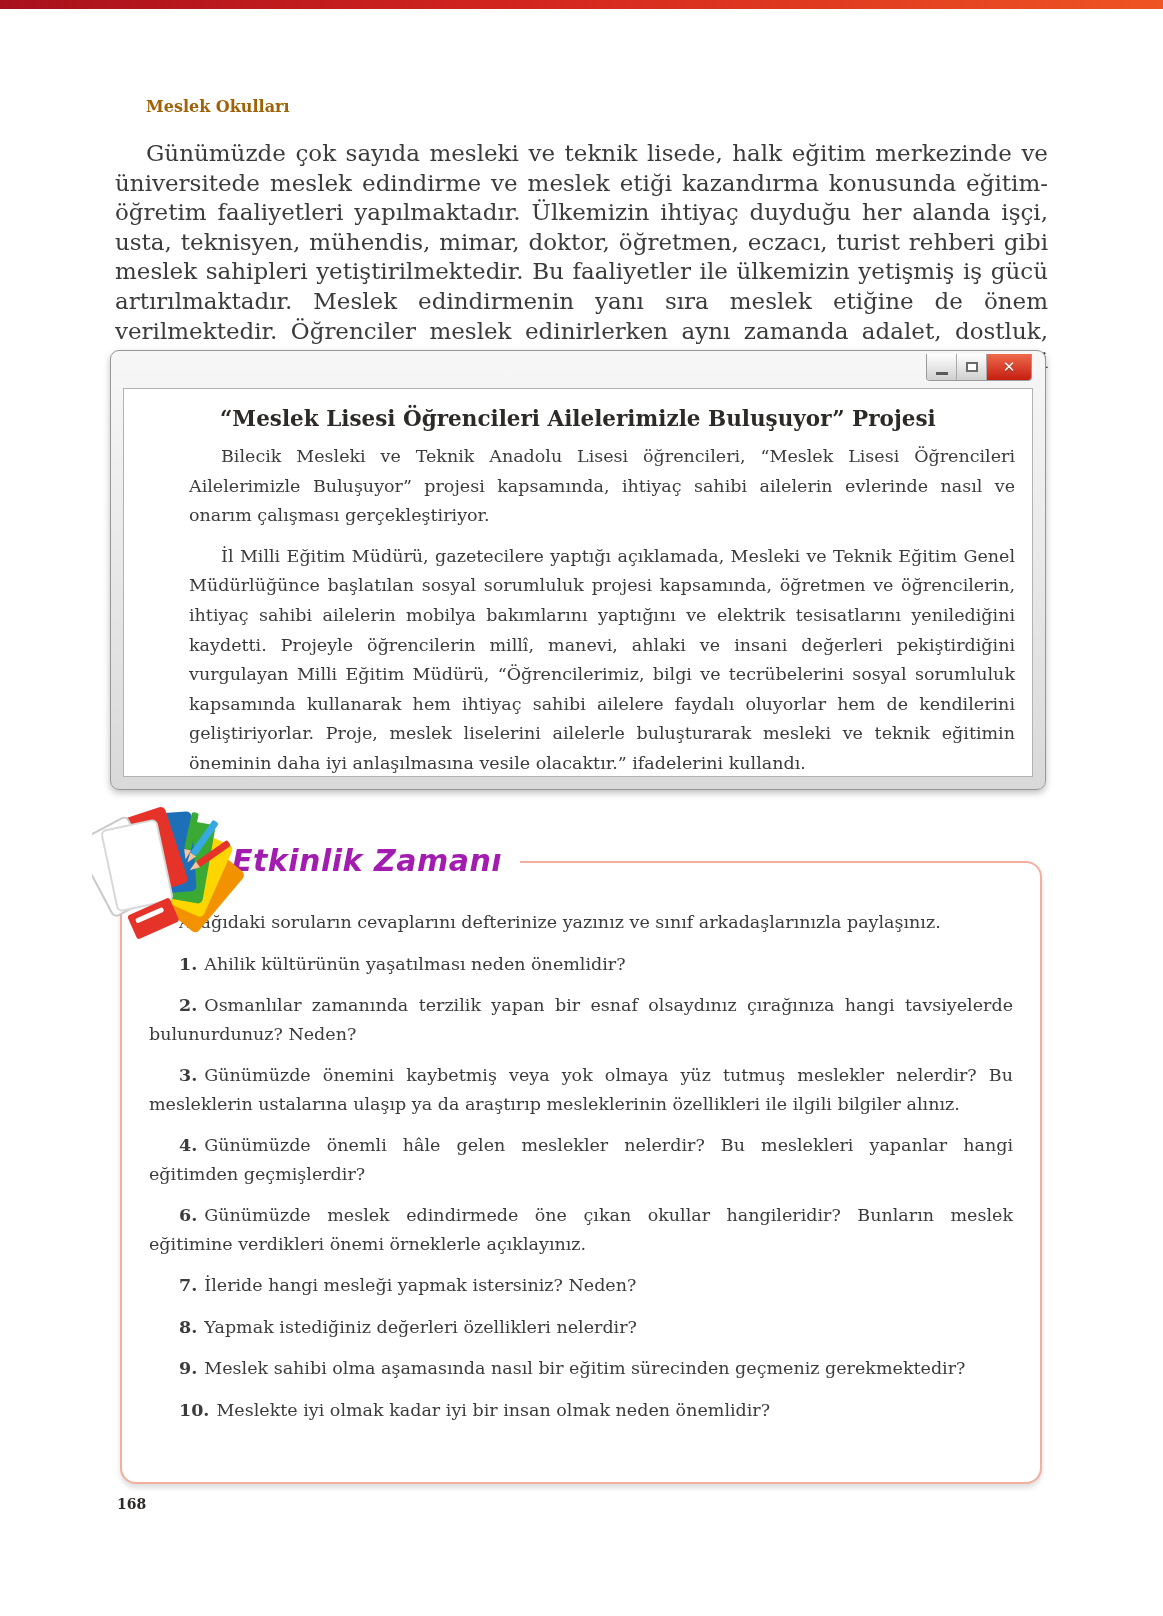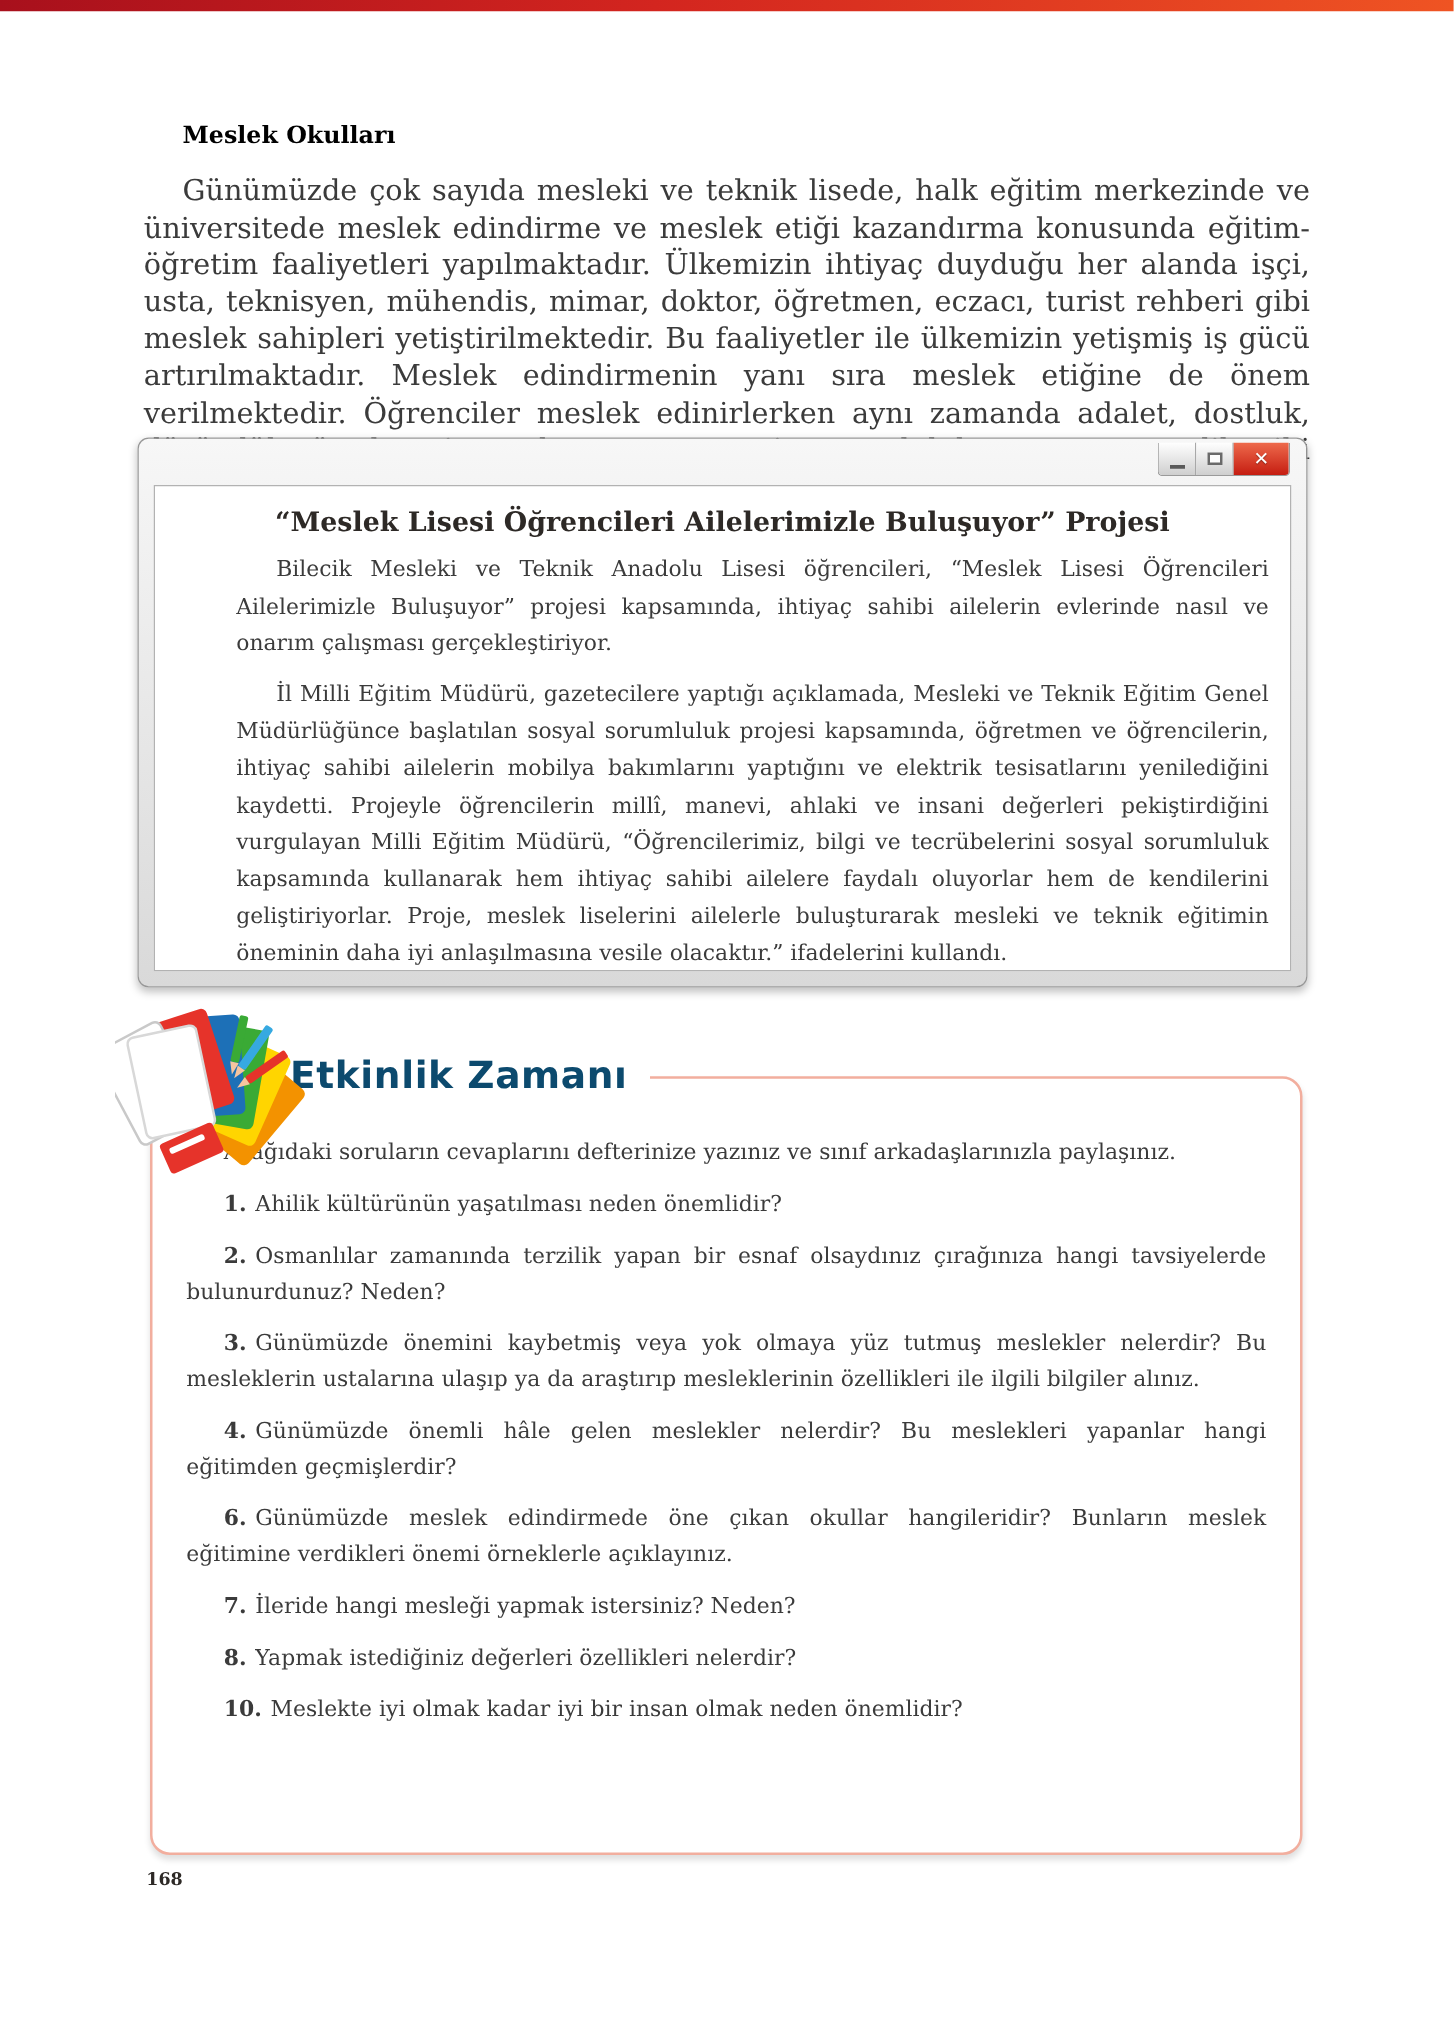--- a/index.html
+++ b/index.html
@@ -11,21 +11,21 @@
   }
 
   
   .topbar {
     position:absolute; left:0; top:0; width:1163px; height:9px;
     background:linear-gradient(90deg,#a8101c 0%, #d3251f 45%, #ef5423 100%);
   }
 
   .heading {
     position:absolute; left:146px; top:97px; margin:0;
-    font-size:19px; font-weight:bold; color:#000000;
+    font-size:16px; font-weight:bold; color:#a16207;
   }
 
   .intro {
     position:absolute; left:115px; top:139px; width:933px; margin:0;
     font-size:23px; line-height:29.6px; text-align:justify; text-indent:31px;
   }
 
   
   .window {
     position:absolute; left:110px; top:350px; width:936px; height:440px;
@@ -65,22 +65,22 @@
   
   .activity-box {
     position:absolute; left:120px; top:861px; width:922px; height:623px;
     background:#fff; border:2px solid #f2ae9e; border-radius:16px;
     box-shadow:0 4px 5px rgba(0,0,0,.13);
     padding:45px 27px 20px 27px;
   }
   .act-title-chip {
     position:absolute; left:226px; top:835px; z-index:3;
     background:#fff; padding:0 18px 0 6px;
-    font-family:"DejaVu Sans", sans-serif; font-weight:bold;
-    font-size:30px; line-height:52px; color:#0c4a6e; letter-spacing:.5px;
+    font-family:"DejaVu Sans", sans-serif; font-style:italic; font-weight:bold;
+    font-size:30px; line-height:52px; color:#a21caf; letter-spacing:.5px;
     white-space:nowrap;
   }
   .act-logo { position:absolute; left:92px; top:806px; z-index:4; }
 
   .act-intro, .q {
     margin:0 0 13px 0; font-size:17.5px; line-height:28.5px;
     text-align:justify; text-indent:30px;
   }
   .qnum { font-weight:bold; padding-right:7px; }
 
@@ -149,16 +149,17 @@
 <section class="activity-box">
   <p class="act-intro">Aşağıdaki soruların cevaplarını defterinize yazınız ve sınıf arkadaşlarınızla paylaşınız.</p>
 
   <p class="q"><span class="qnum">1.</span><span>Ahilik kültürünün yaşatılması neden önemlidir?</span></p>
   <p class="q"><span class="qnum">2.</span><span>Osmanlılar zamanında terzilik yapan bir esnaf olsaydınız çırağınıza hangi tavsiyelerde bulunurdunuz? Neden?</span></p>
   <p class="q"><span class="qnum">3.</span><span>Günümüzde önemini kaybetmiş veya yok olmaya yüz tutmuş meslekler nelerdir? Bu mesleklerin ustalarına ulaşıp ya da araştırıp mesleklerinin özellikleri ile ilgili bilgiler alınız.</span></p>
   <p class="q"><span class="qnum">4.</span><span>Günümüzde önemli hâle gelen meslekler nelerdir? Bu meslekleri yapanlar hangi eğitimden geçmişlerdir?</span></p>
   <p class="q"><span class="qnum">6.</span><span>Günümüzde meslek edindirmede öne çıkan okullar hangileridir? Bunların meslek eğitimine verdikleri önemi örneklerle açıklayınız.</span></p>
   <p class="q"><span class="qnum">7.</span><span>İleride hangi mesleği yapmak istersiniz? Neden?</span></p>
   <p class="q"><span class="qnum">8.</span><span>Yapmak istediğiniz değerleri özellikleri nelerdir?</span></p>
+  <p class="q"><span class="qnum">9.</span><span>Meslek sahibi olma aşamasında nasıl bir eğitim sürecinden geçmeniz gerekmektedir?</span></p>
   <p class="q"><span class="qnum">10.</span><span>Meslekte iyi olmak kadar iyi bir insan olmak neden önemlidir?</span></p>
 </section>
 
 <div class="pagenum">168</div>
 
 </body></html>

